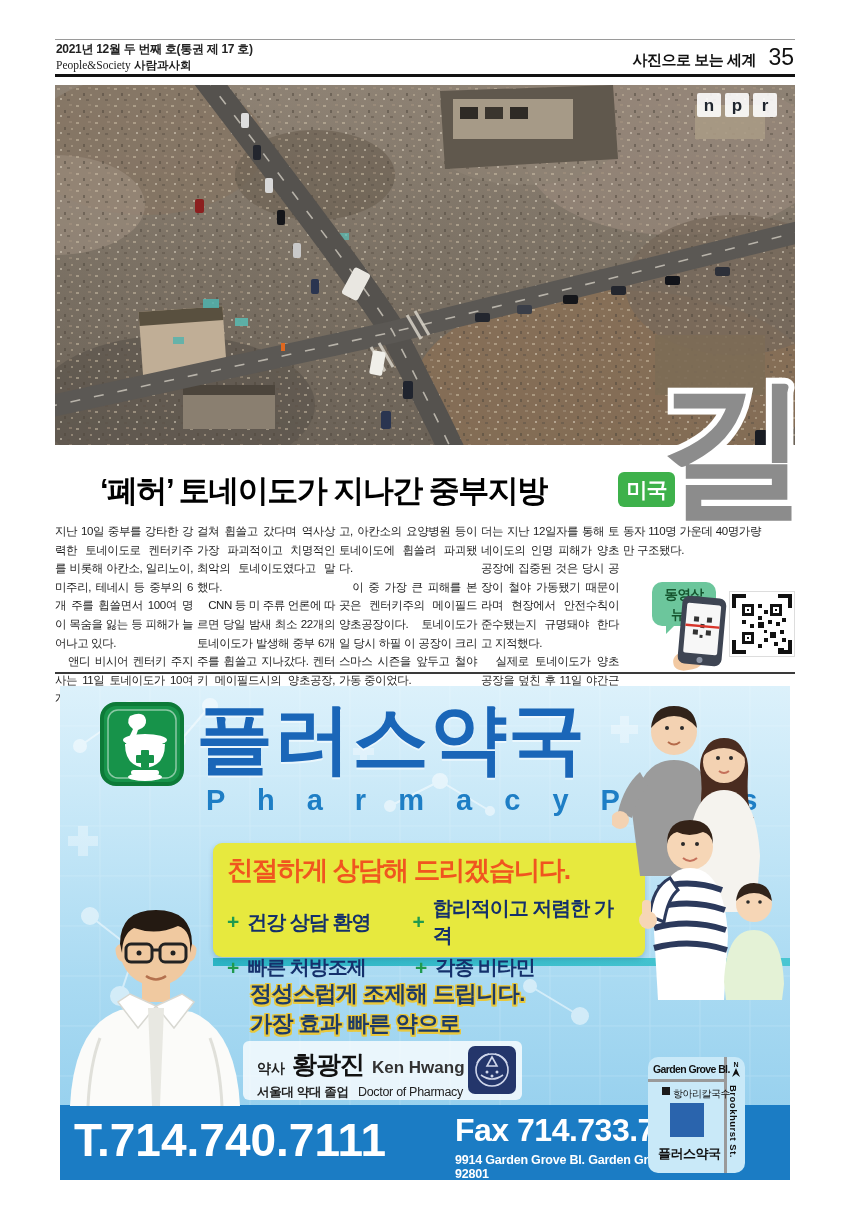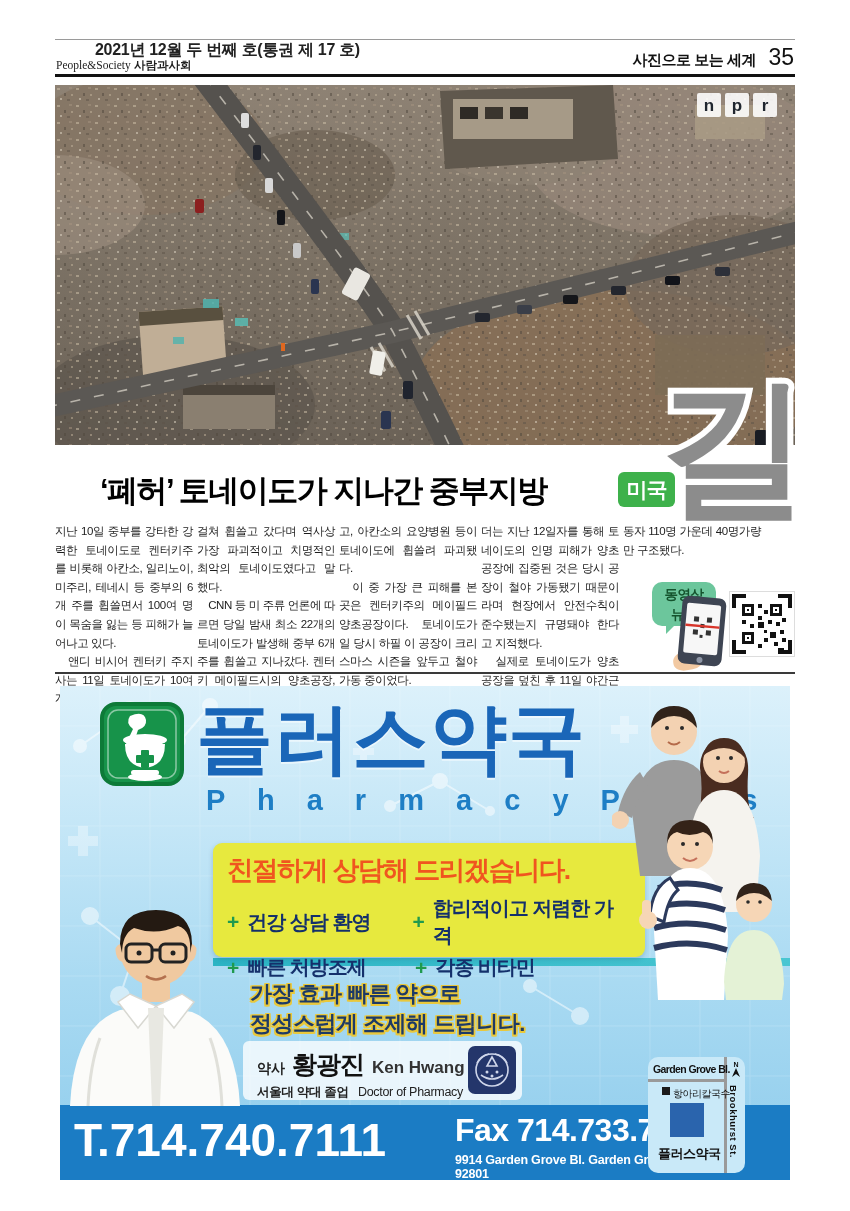--- a/index.html
+++ b/index.html
@@ -6,21 +6,21 @@
   html,body { background:#e9e9e9; }
   .page {
     position:relative; width:850px; height:1211px; margin:0 auto;
     background:#ffffff; overflow:hidden;
     font-family:"Liberation Sans","DejaVu Sans",sans-serif; color:#111;
   }
   
   .hdr-topline { position:absolute; left:55px; top:39px; width:740px; height:1px; background:#9a9a9a; }
   .hdr-botline { position:absolute; left:55px; top:74px; width:740px; height:3px; background:#111; }
   .hdr-left  { position:absolute; left:56px; top:42px; line-height:15px; }
-  .hdr-issue { font-size:16px; font-weight:bold; color:#222; letter-spacing:-0.3px;margin-left:39px; }
+  .hdr-issue { font-size:12px; font-weight:bold; color:#222; letter-spacing:-0.3px; }
   .hdr-brand { font-size:11.5px; color:#222; margin-top:1px; }
   .hdr-brand .en { font-family:"Liberation Serif","DejaVu Serif",serif; }
   .hdr-brand .kr { font-weight:bold; }
   .hdr-right { position:absolute; right:56px; top:44px; text-align:right; }
   .hdr-right .sec { font-size:15px; font-weight:bold; letter-spacing:-0.5px; }
   .hdr-right .pn  { font-size:23px; font-weight:normal; margin-left:8px; }
 
   
   .photo { position:absolute; left:55px; top:85px; width:740px; height:360px; overflow:hidden; background:#7d7264; }
   .photo svg { display:block; }
@@ -446,22 +446,22 @@
       <rect x="82" y="94" width="28" height="20" fill="#f0c9a0"></rect>
       <path d="M10,218 q4,-80 50,-96 l36,-4 l36,6 q44,18 48,94 z" fill="#fbfbf9"></path>
       <path d="M96,118 l-26,-12 l-12,8 l20,26 z" fill="#ffffff" stroke="#d8d8d2" stroke-width="1.5"></path>
       <path d="M96,118 l26,-12 l12,8 l-20,26 z" fill="#ffffff" stroke="#d8d8d2" stroke-width="1.5"></path>
       <path d="M88,120 h16 l-4,98 h-8 z" fill="#e8e8e2"></path>
       <path d="M40,150 q-10,26 -12,68" stroke="#e0e0da" stroke-width="3" fill="none"></path>
       <path d="M150,150 q10,26 12,68" stroke="#e0e0da" stroke-width="3" fill="none"></path>
     </svg>
 
     <div class="slogan">
+      <div>정성스럽게 조제해 드립니다.</div>
       <div>가장 효과 빠른 약으로</div>
-      <div>정성스럽게 조제해 드립니다.</div>
     </div>
 
     <div class="info-box">
       <div class="ib-line1">
         <span class="ib-role">약사</span>
         <span class="ib-name">황광진</span>
         <span class="ib-name-en">Ken Hwang</span>
       </div>
       <div class="ib-line2">
         <span class="kr">서울대 약대 졸업</span>

